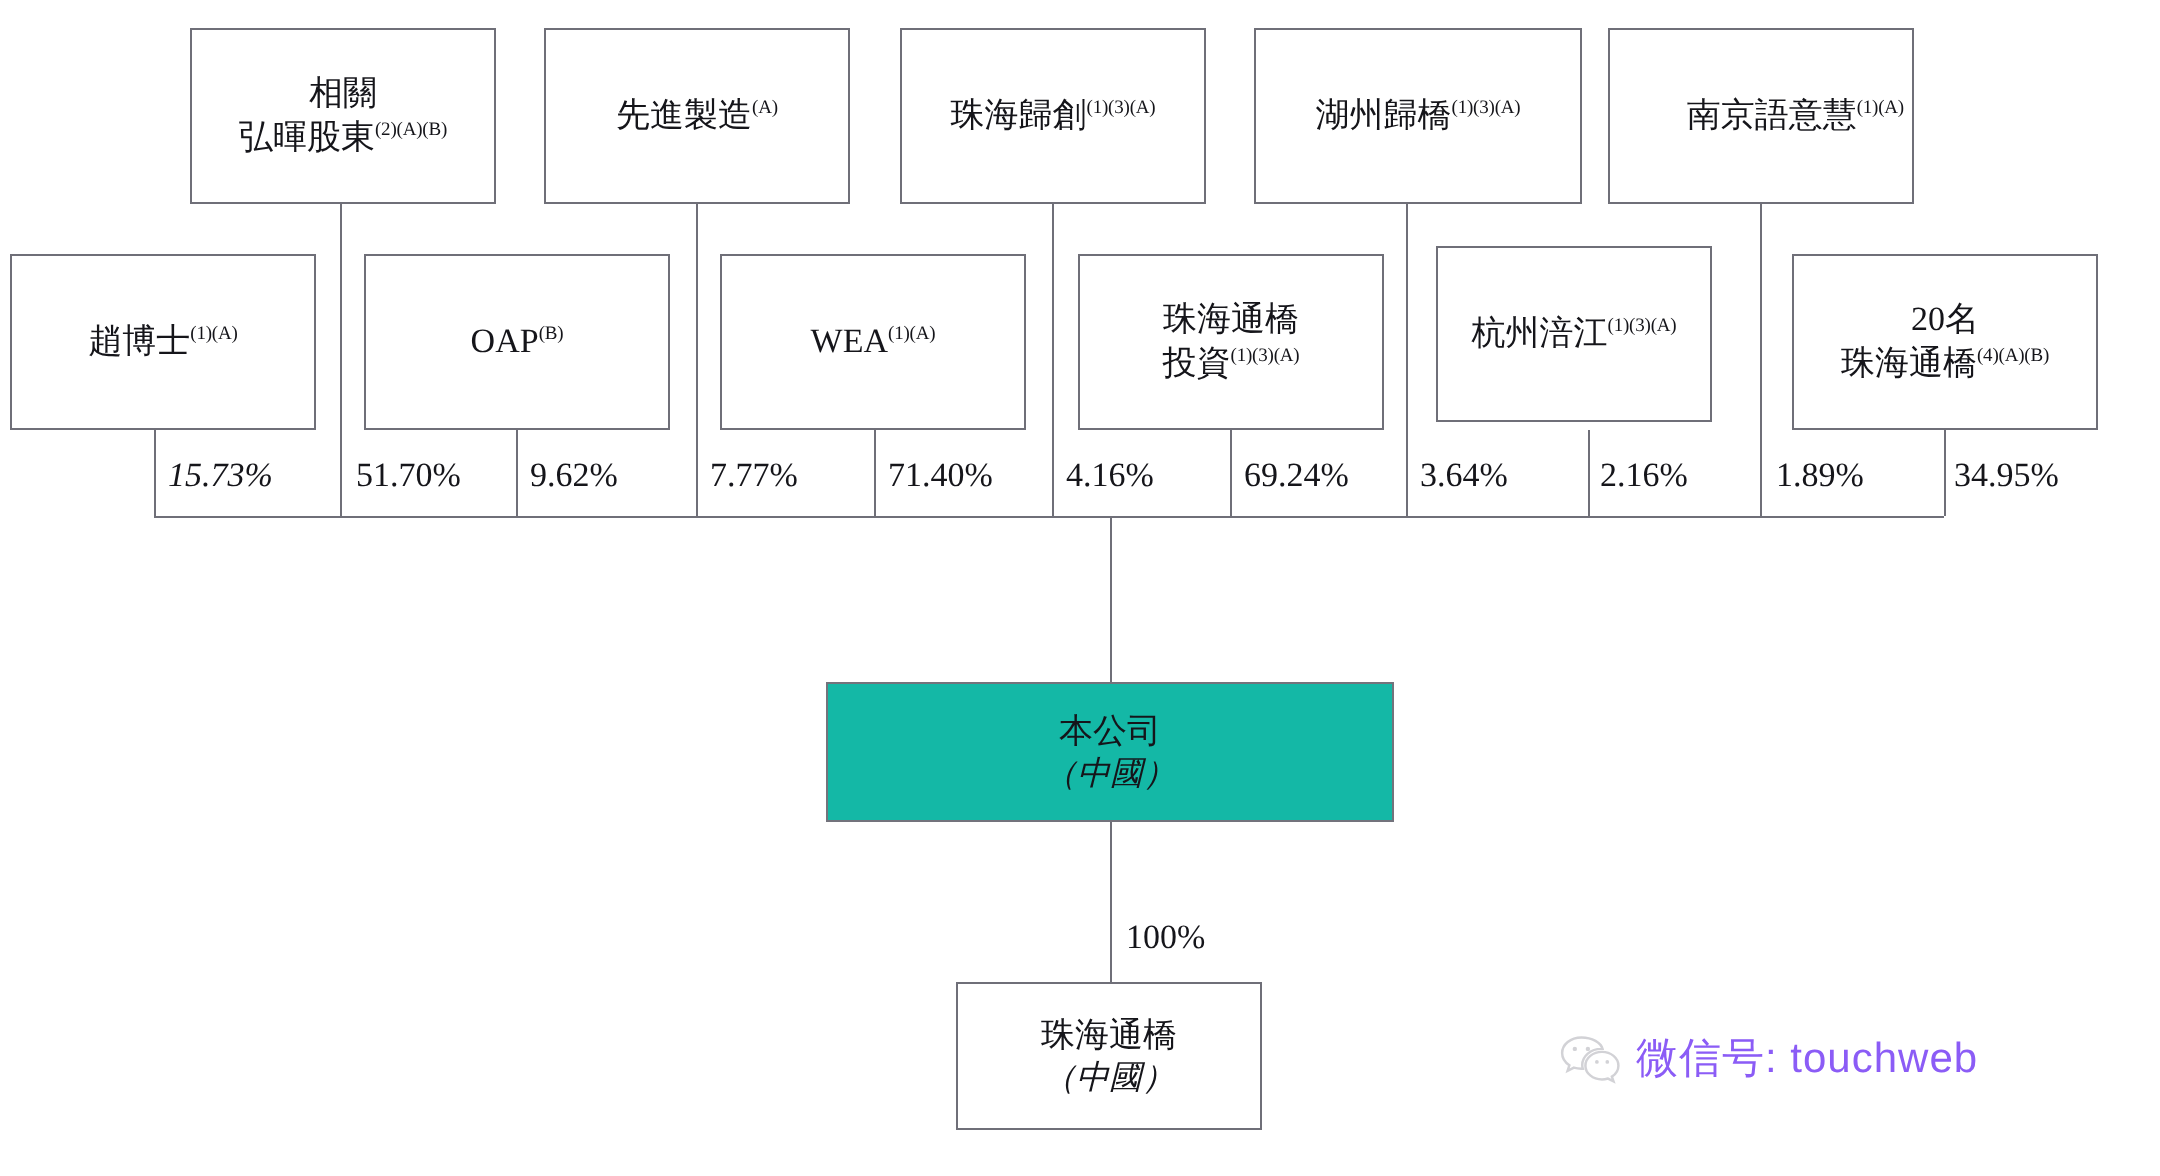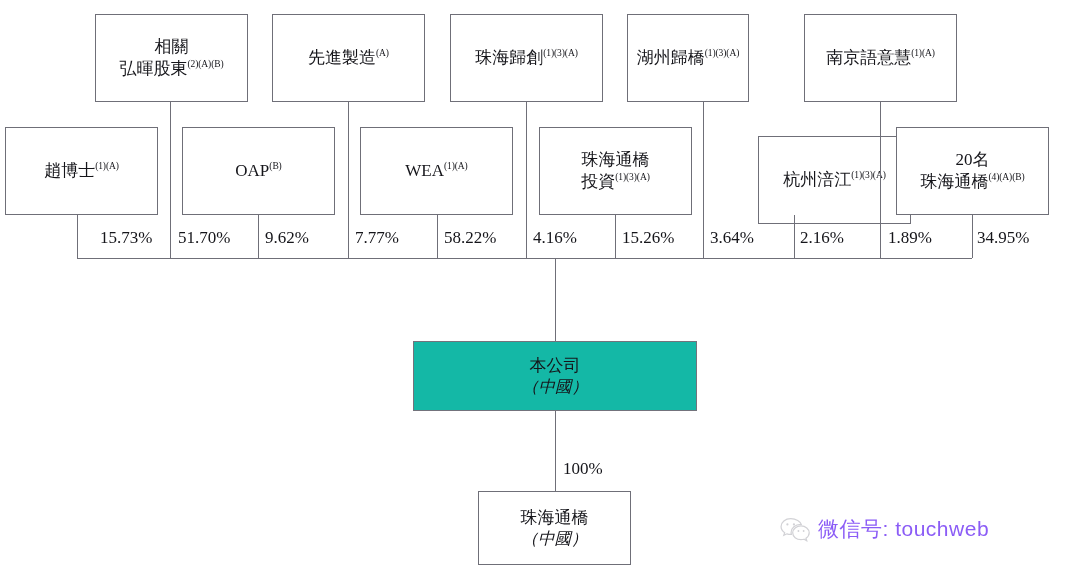--- a/index.html
+++ b/index.html
@@ -101,46 +101,46 @@
   </div>
 
   <div class="node" style="left:272px; top:14px; width:153px; height:88px;">
     <span class="ln"><span>先進製造</span><sup class="mk">(A)</sup></span>
   </div>
 
   <div class="node" style="left:450px; top:14px; width:153px; height:88px;">
     <span class="ln"><span>珠海歸創</span><sup class="mk">(1)(3)(A)</sup></span>
   </div>
 
-  <div class="node" style="left:627px; top:14px; width:122px; height:88px;">
+  <div class="node" style="left:627px; top:14px; width:164px; height:88px;">
     <span class="ln"><span>湖州歸橋</span><sup class="mk">(1)(3)(A)</sup></span>
   </div>
 
-  <div class="node" style="left:804px; top:14px; width:153px; height:88px;">
+  <div class="node" style="left:804px; top:14px; width:153px; height:88px;align-items:flex-end;">
     <span class="ln"><span>南京語意慧</span><sup class="mk">(1)(A)</sup></span>
   </div>
 
   <div class="node" style="left:5px; top:127px; width:153px; height:88px;">
     <span class="ln"><span>趙博士</span><sup class="mk">(1)(A)</sup></span>
   </div>
 
   <div class="node" style="left:182px; top:127px; width:153px; height:88px;">
     <span class="ln"><span>OAP</span><sup class="mk">(B)</sup></span>
   </div>
 
   <div class="node" style="left:360px; top:127px; width:153px; height:88px;">
     <span class="ln"><span>WEA</span><sup class="mk">(1)(A)</sup></span>
   </div>
 
   <div class="node" style="left:539px; top:127px; width:153px; height:88px;">
     <span class="ln">珠海通橋</span>
     <span class="ln"><span>投資</span><sup class="mk">(1)(3)(A)</sup></span>
   </div>
 
-  <div class="node" style="left:718px; top:136px; width:153px; height:88px;margin-left:40px;">
+  <div class="node" style="left:718px; top:123px; width:138px; height:88px;">
     <span class="ln"><span>杭州涪江</span><sup class="mk">(1)(3)(A)</sup></span>
   </div>
 
   <div class="node" style="left:896px; top:127px; width:153px; height:88px;">
     <span class="ln">20名</span>
     <span class="ln"><span>珠海通橋</span><sup class="mk">(4)(A)(B)</sup></span>
   </div>
 
   <div class="vline" style="left:170px; top:102px; height:156px;"></div>
   <div class="vline" style="left:348px; top:102px; height:156px;"></div>
@@ -152,27 +152,27 @@
   <div class="vline" style="left:258px; top:215px; height:43px;"></div>
   <div class="vline" style="left:437px; top:215px; height:43px;"></div>
   <div class="vline" style="left:615px; top:215px; height:43px;"></div>
   <div class="vline" style="left:794px; top:215px; height:43px;"></div>
   <div class="vline" style="left:972px; top:215px; height:43px;"></div>
 
   <div class="hline" style="left:77px; top:258px; width:895px;"></div>
 
   <div class="vline" style="left:555px; top:258px; height:83px;"></div>
 
-  <div class="pct" style="left:100px;  top:228px;">15.73%</div>
+  <div class="pct" style="left:84px;  top:228px;font-style:italic;">15.73%</div>
   <div class="pct" style="left:178px; top:228px;">51.70%</div>
   <div class="pct" style="left:265px; top:228px;">9.62%</div>
   <div class="pct" style="left:355px; top:228px;">7.77%</div>
-  <div class="pct" style="left:444px; top:228px;">58.22%</div>
+  <div class="pct" style="left:444px; top:228px;">71.40%</div>
   <div class="pct" style="left:533px; top:228px;">4.16%</div>
-  <div class="pct" style="left:622px; top:228px;">15.26%</div>
+  <div class="pct" style="left:622px; top:228px;">69.24%</div>
   <div class="pct" style="left:710px; top:228px;">3.64%</div>
   <div class="pct" style="left:800px; top:228px;">2.16%</div>
   <div class="pct" style="left:888px; top:228px;">1.89%</div>
   <div class="pct" style="left:977px; top:228px;">34.95%</div>
 
   <div class="node shaded" style="left:413px; top:341px; width:284px; height:70px;">
     <span class="ln">本公司</span>
     <span class="ln region">（中國）</span>
   </div>
 

